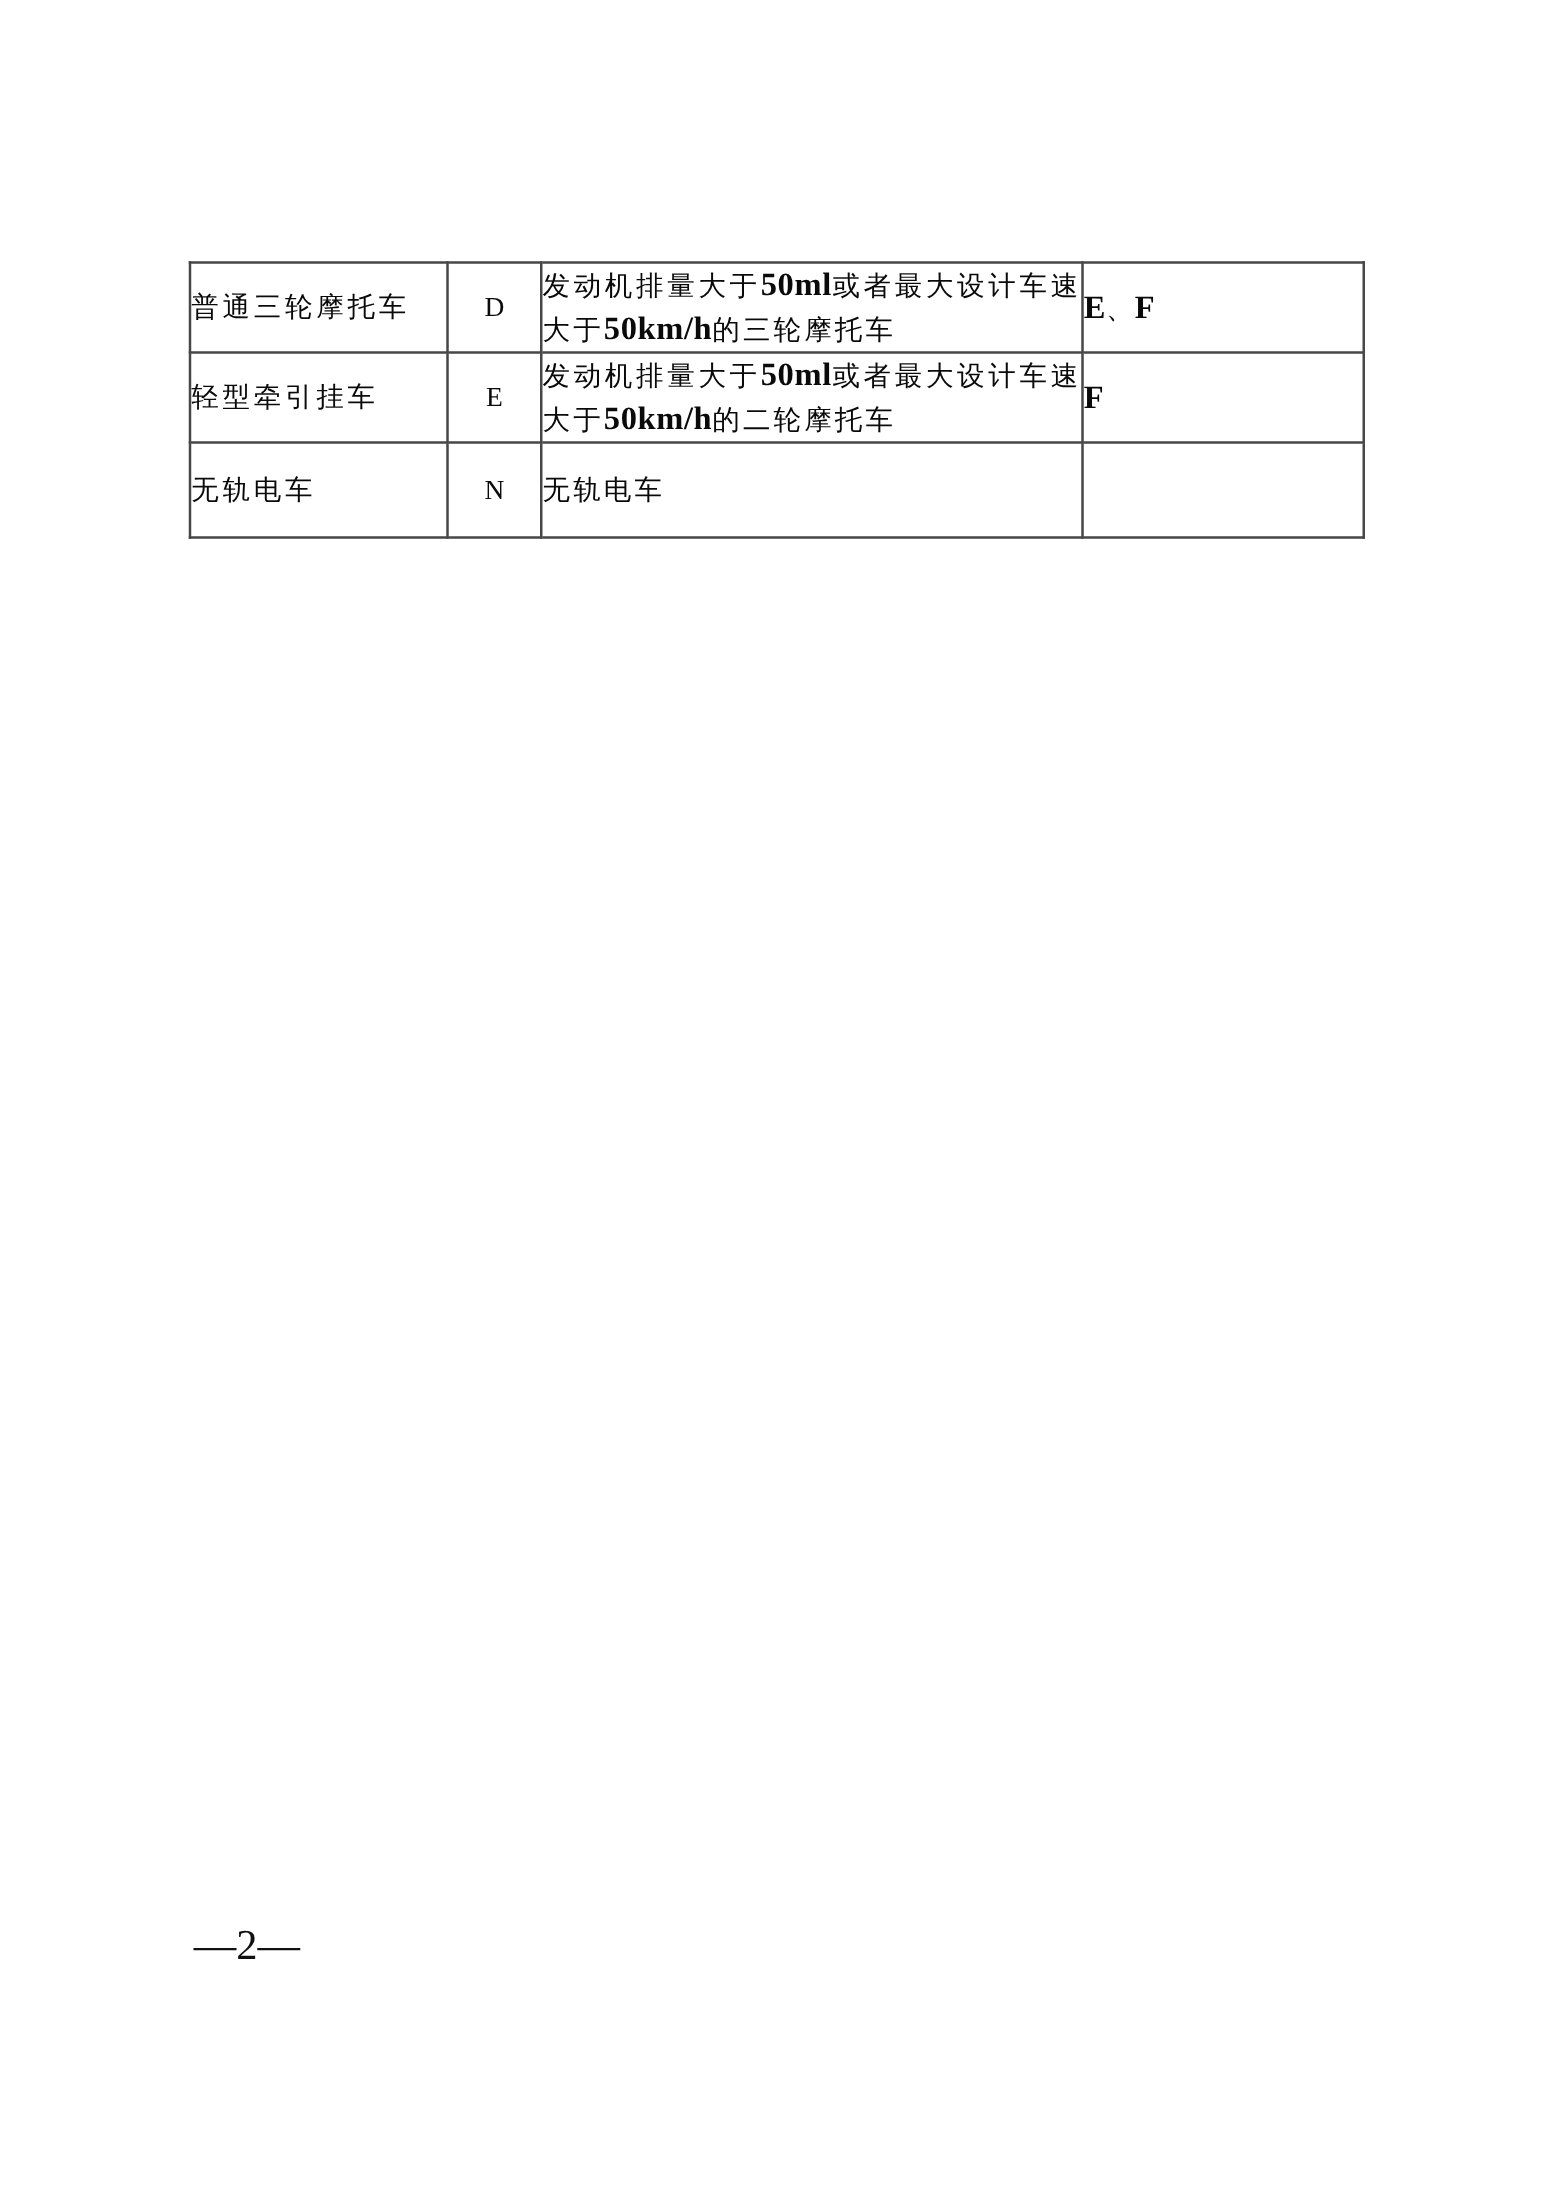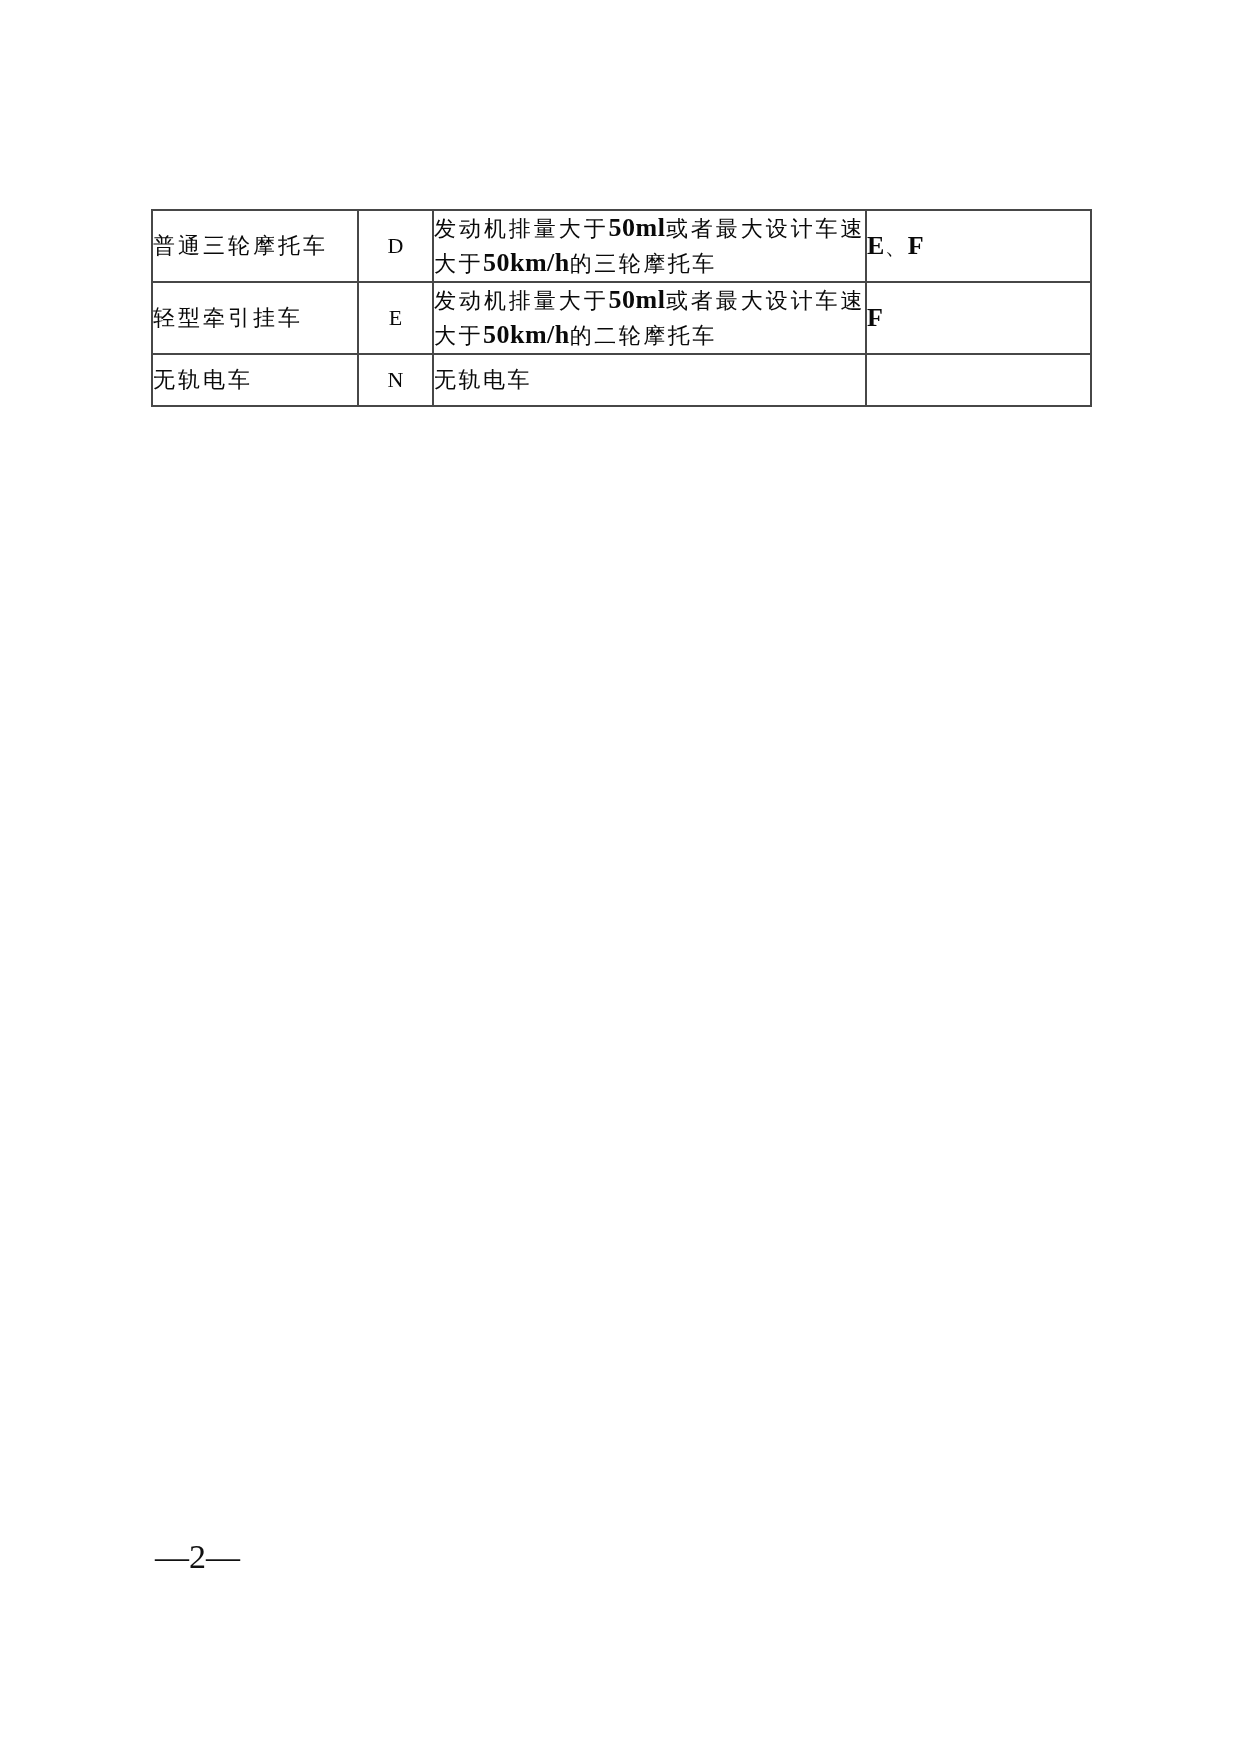--- a/index.html
+++ b/index.html
@@ -35,21 +35,21 @@
     vertical-align: middle;
     font-size: 22px;
     padding: 0;
     overflow: hidden;
   }
   tr.r1 { height: 93px; }
   tr.r2 { height: 72px; }
   tr.r3 { height: 72px; }
   tr.r4 { height: 71px; }
   tr.r5 { height: 72px; }
-  tr.r6 { height: 52px; }
+  tr.r6 { height: 76px; }
   tr.r7 { height: 81px; }
 
   td.cell-name {
     padding-left: 11px;
     letter-spacing: 3px;
     word-break: keep-all;
     white-space: nowrap;
   }
   td.cell-code {
     text-align: center;

